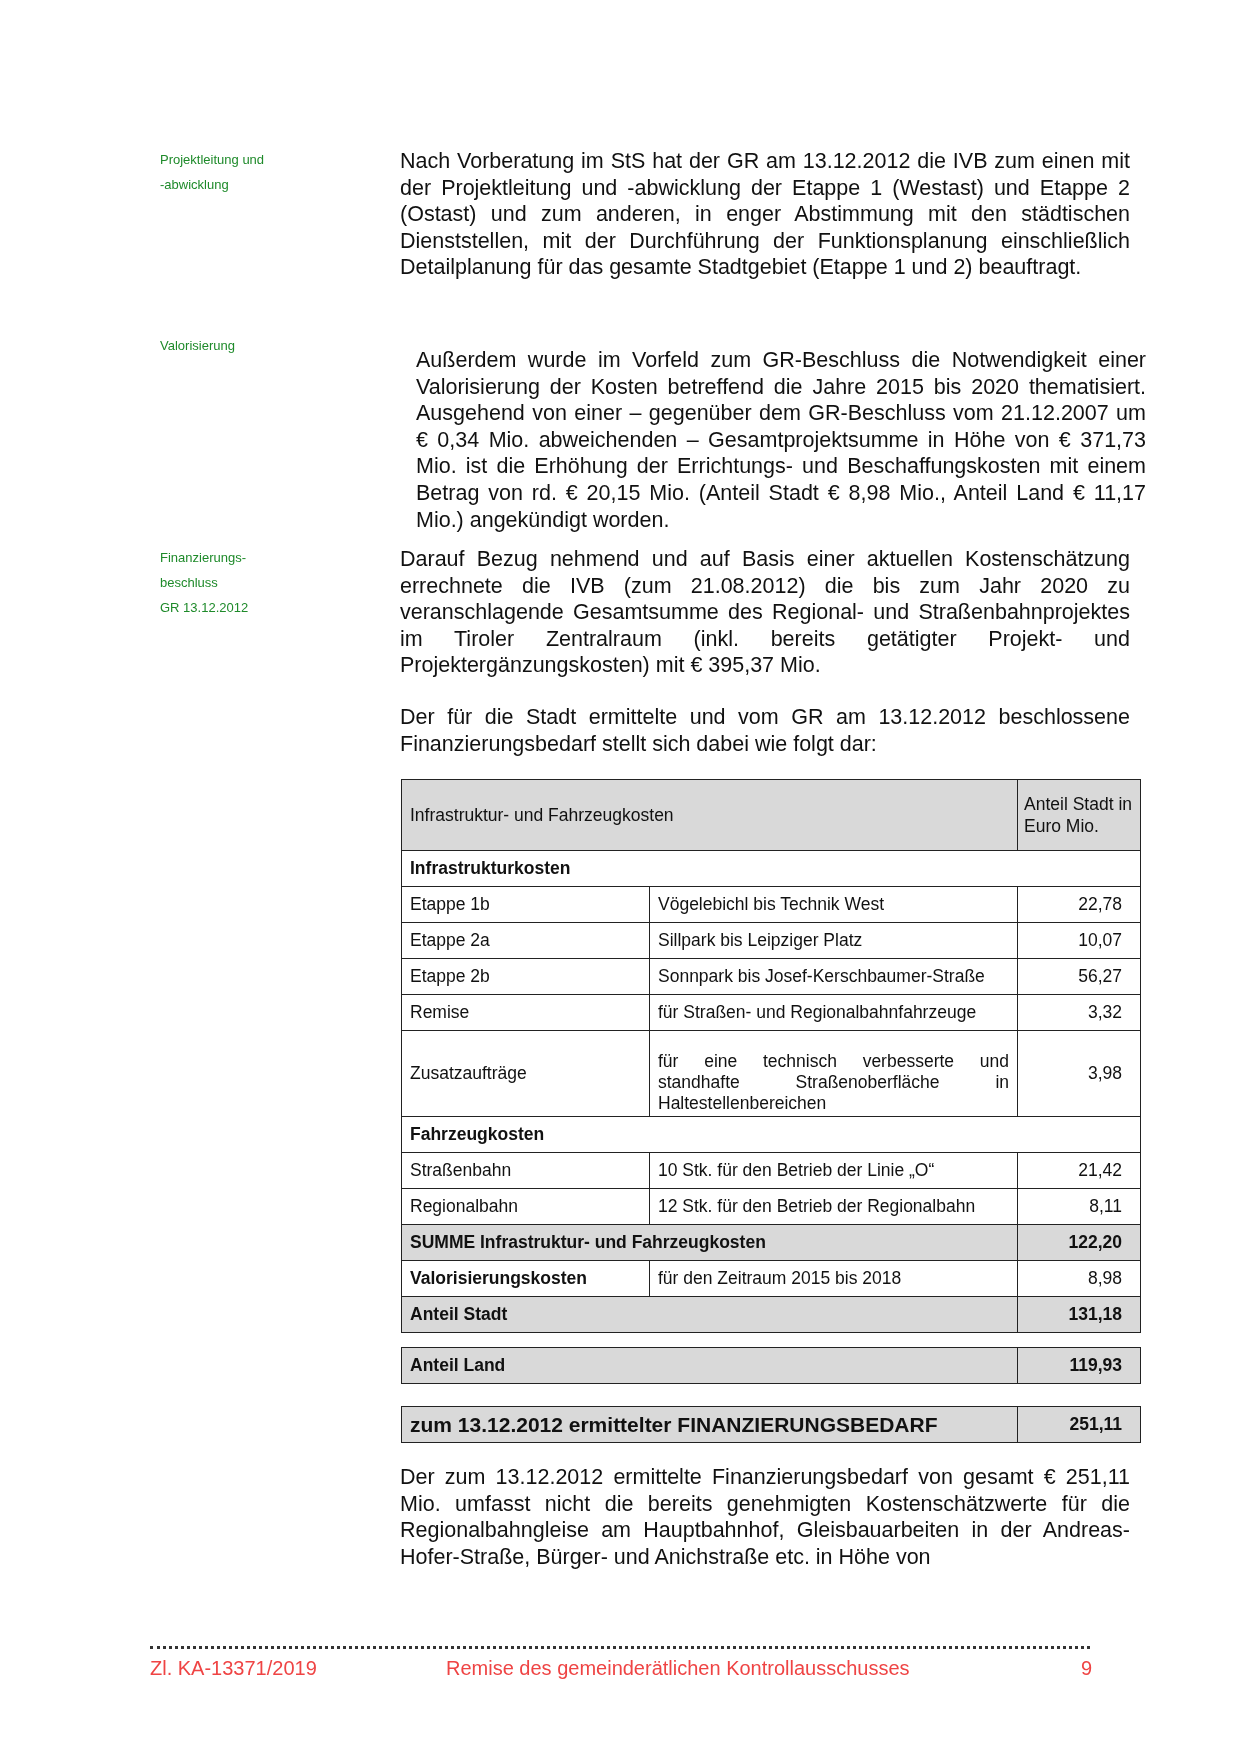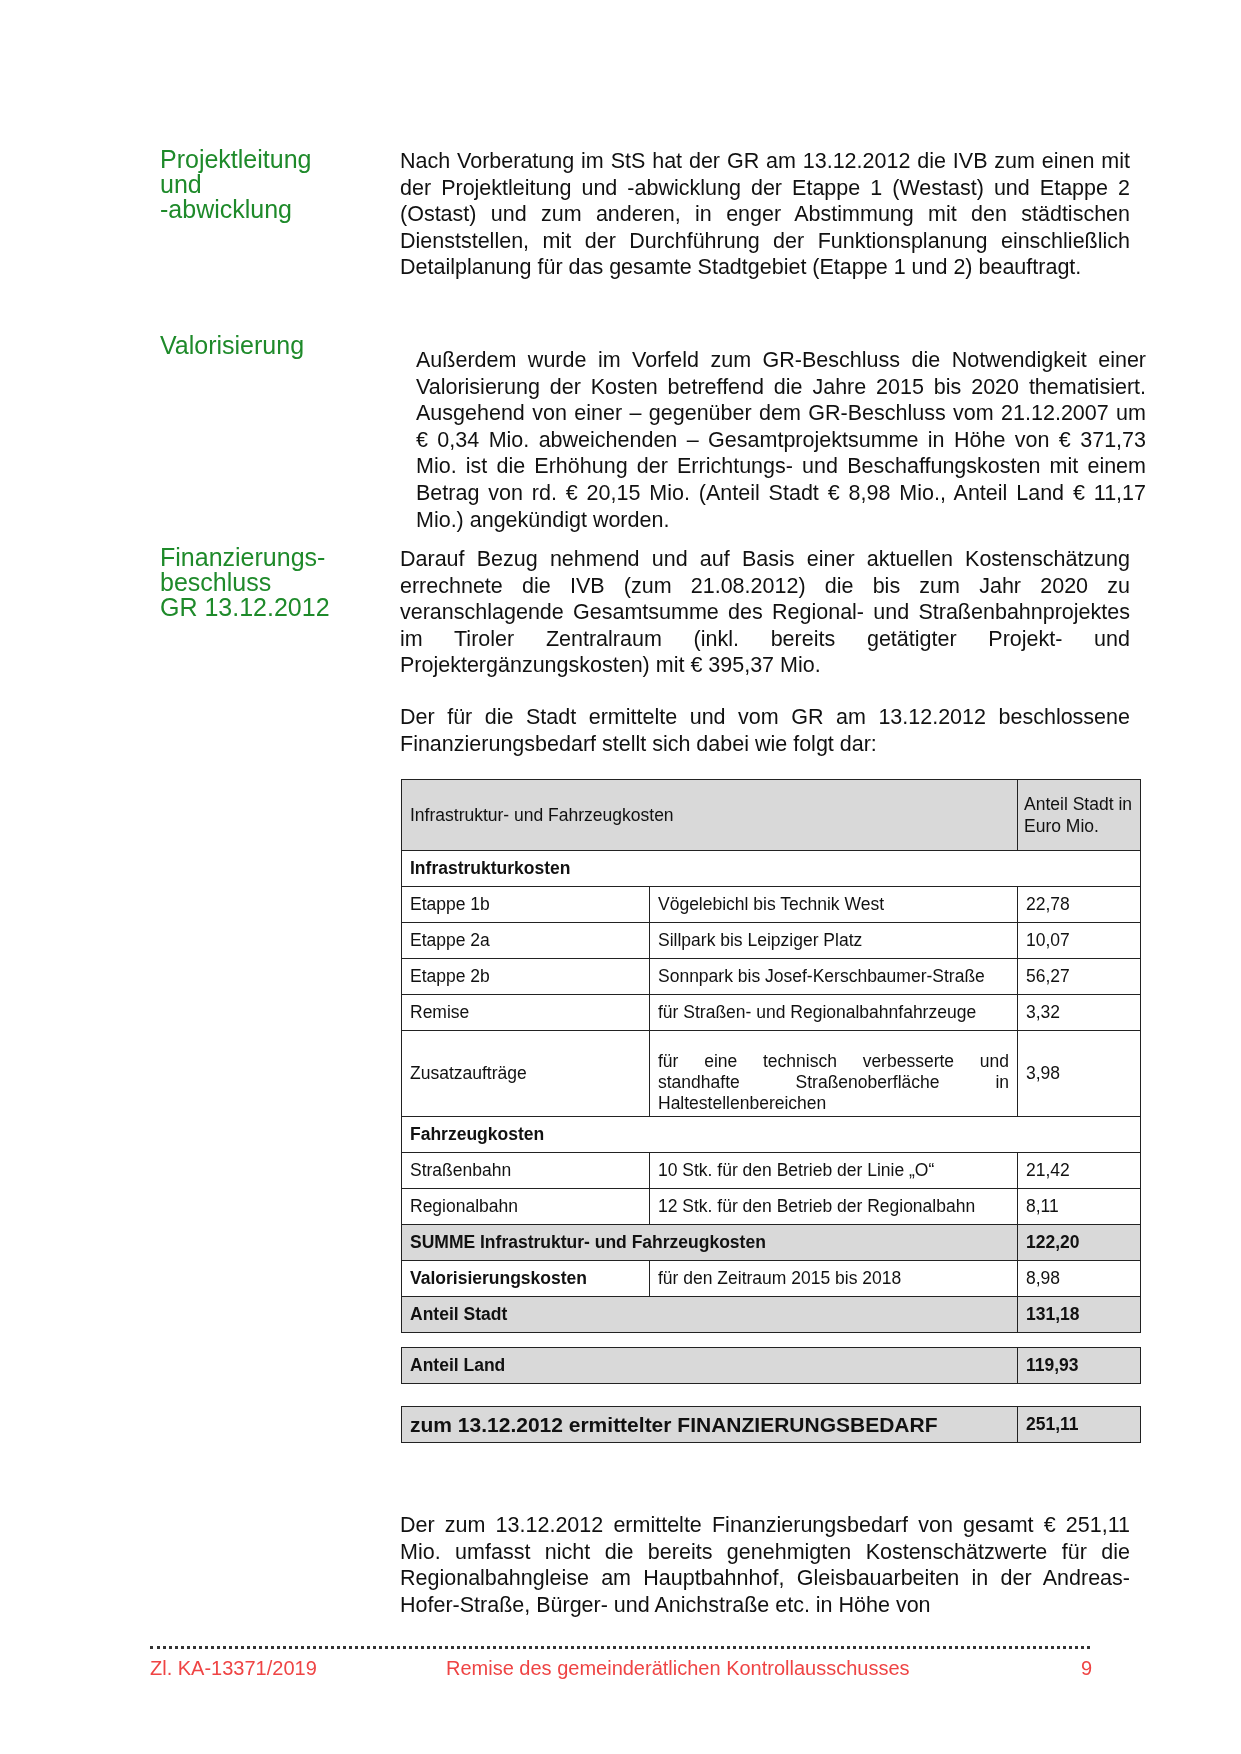--- a/index.html
+++ b/index.html
@@ -1,24 +1,24 @@
 <!DOCTYPE html>
 <html><head>
 <meta charset="utf-8">
 <style>
   html, body { margin:0; padding:0; background:#ffffff; }
   body { width:1241px; height:1754px; position:relative; overflow:hidden;
          font-family:"Liberation Sans", sans-serif; color:#111; }
-  .margin-note { position:absolute; left:160px; width:190px; font-size:25px; line-height:25px; color:#1e8a2a; }
+  .margin-note { position:absolute; left:160px; width:190px; font-size:13px; line-height:25px; color:#1e8a2a; }
   .para { position:absolute; left:400px; width:730px; font-size:21.5px; line-height:26.6px; text-align:justify; }
   .para p { margin:0; }
   .table-wrap { position:absolute; left:401px; width:739px; }
   table.fin { border-collapse:collapse; width:739px; font-size:17.5px; table-layout:fixed; }
   table.fin td { border:1.5px solid #222; padding:0 8px; height:35px; vertical-align:middle; }
-  table.fin td.num { text-align:left; padding-right:18px; }
+  table.fin td.num { text-align:right; padding-right:18px; }
   table.fin .grey td, table.fin td.grey { background:#d9d9d9; }
   table.fin .bold { font-weight:bold; }
   table.fin td.desc-multi { line-height:21px; padding-top:20px; padding-bottom:2px; text-align:justify; }
   .footer-line { position:absolute; left:150px; width:940px; top:1646px; border-top:3px dotted #333; }
   .footer { position:absolute; top:1657px; font-size:20px; color:#ef4444; }
 </style>
 </head>
 <body>
 
 <div class="margin-note" style="top:147px;">
@@ -140,20 +140,20 @@
       </colgroup>
     <tbody>
         <tr class="grey bold">
       <td style="font-size:21px;">zum 13.12.2012 ermittelter FINANZIERUNGSBEDARF</td>
       <td class="num">251,11</td>
     </tr>
   </tbody>
     </table>
 </div>
 
-<div class="para" style="top:1512px;">
+<div class="para" style="top:1464px;">
     <p>Der zum 13.12.2012 ermittelte Finanzierungsbedarf von gesamt € 251,11 Mio. umfasst nicht die bereits genehmigten Kostenschätzwerte für die Regionalbahngleise am Hauptbahnhof, Gleisbauarbeiten in der Andreas-Hofer-Straße, Bürger- und Anichstraße etc. in Höhe von</p>
   </div>
 
 <div class="footer-line"></div>
 <div class="footer" style="left:150px;">Zl. KA-13371/2019</div>
 <div class="footer" style="left:446px;">Remise des gemeinderätlichen Kontrollausschusses</div>
 <div class="footer" style="left:1081px;">9</div>
 
 </body></html>

